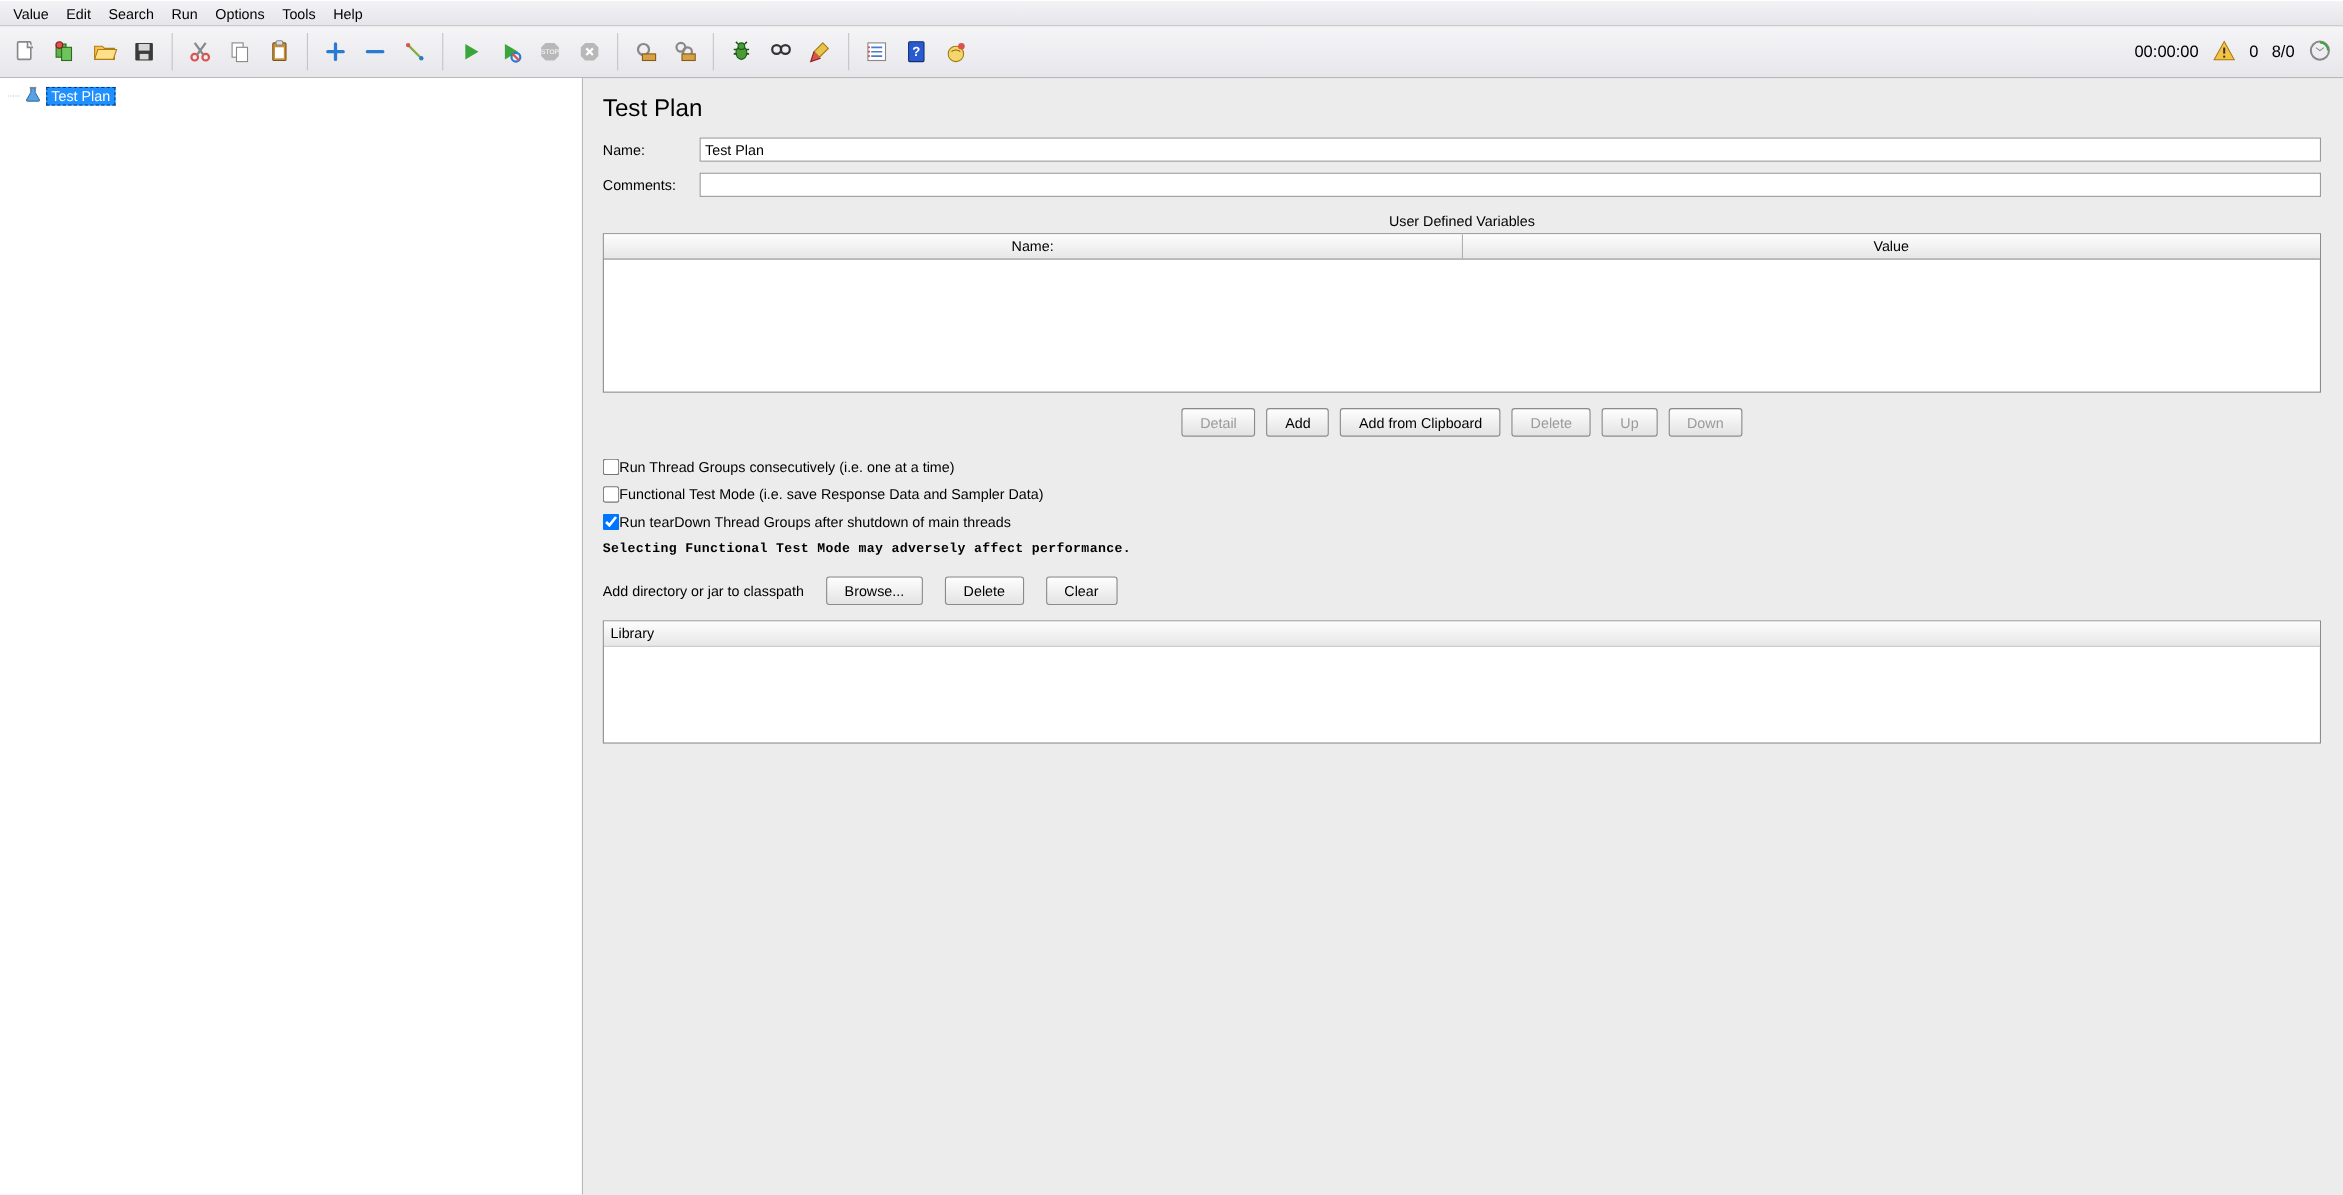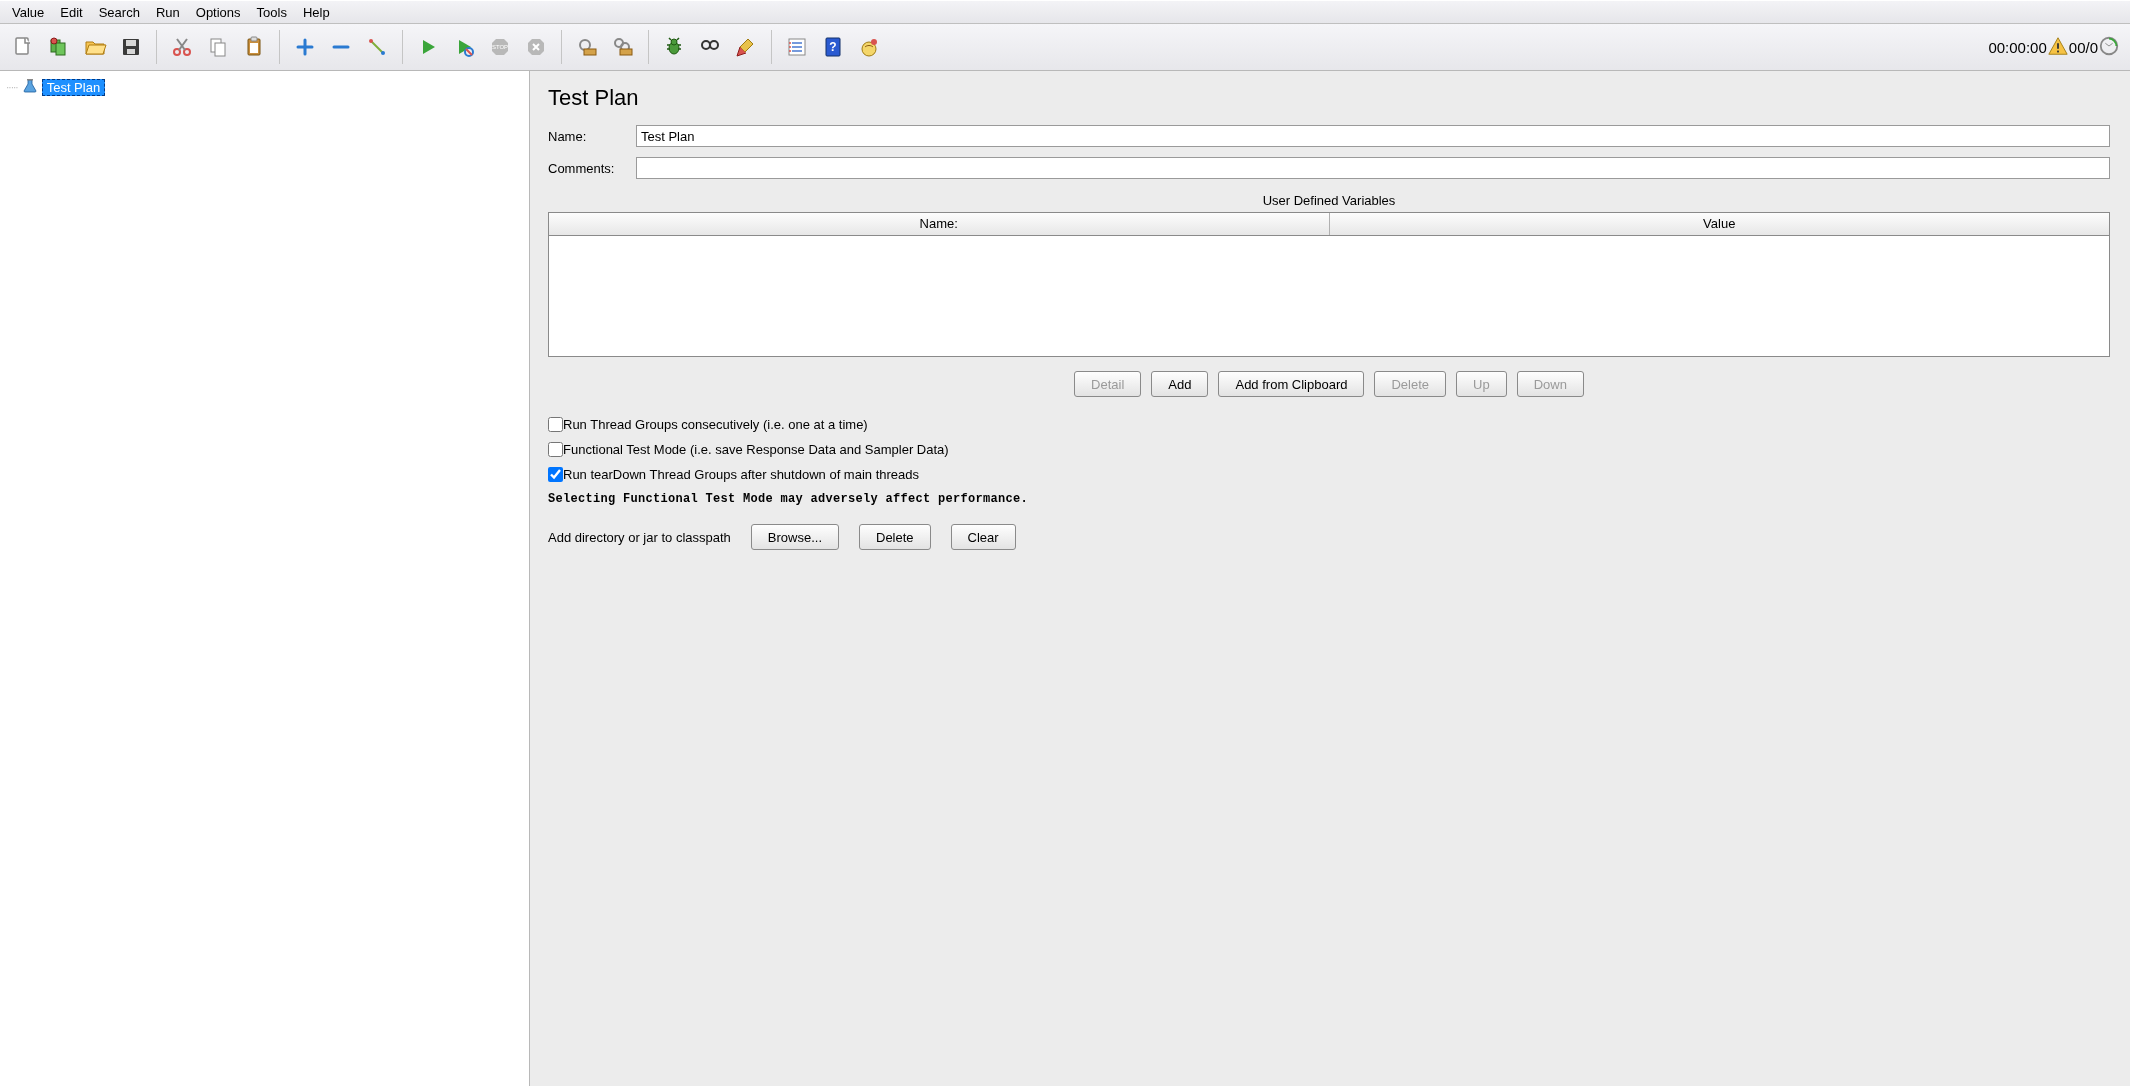--- a/index.html
+++ b/index.html
@@ -4,21 +4,21 @@
 <style>
 html,body{margin:0;padding:0;height:100%;font-family:Tahoma,Arial,sans-serif;font-size:13px;color:#000;background:#ececec;}
 
 .menubar{background:linear-gradient(#f3f3f6,#e6e6ea);border-bottom:1px solid #bfbfbf;height:22px;display:flex;align-items:center;padding:0 4px;border-top:1px solid #fff;}
 .menubar span{padding:2px 8px;cursor:default;}
 
 .toolbar{background:linear-gradient(#f5f5f8,#e7e7eb);border-bottom:1px solid #b8b8b8;height:46px;display:flex;align-items:center;padding:0 6px;gap:2px;}
 .tool-sep{width:1px;height:34px;background:#c5c5c5;margin:0 6px;}
 .tool-btn{width:32px;height:32px;display:flex;align-items:center;justify-content:center;border:1px solid transparent;border-radius:3px;cursor:pointer;}
 .tool-btn svg{width:24px;height:24px;}
-.toolbar-right{margin-left:auto;display:flex;align-items:center;gap:0;padding-right:4px;}
+.toolbar-right{margin-left:auto;display:flex;align-items:center;gap:12px;padding-right:4px;}
 .counter-text{font-size:15px;font-family:Tahoma,Arial,sans-serif;}
 .warn-icon svg,.refresh-icon svg{width:22px;height:22px;}
 
 .content{display:flex;height:calc(100% - 68px);}
 .tree{width:530px;min-width:120px;background:#fff;border-right:1px solid #b8b8b8;padding:6px 4px;box-sizing:border-box;}
 .tree-row{display:flex;align-items:center;gap:4px;padding:0 2px;height:20px;}
 .tree-dots{color:#bbb;font-size:10px;letter-spacing:-1px;}
 .tree-icon svg{width:16px;height:16px;}
 .tree-label{background:#1e90ff;color:#fff;border:1px dashed #003a87;padding:0 4px;font-size:13px;}
 .panel{flex:1;padding:14px 20px 20px 18px;box-sizing:border-box;overflow:auto;}
@@ -205,21 +205,21 @@
     </div>
 
   <div class="toolbar-right">
     <span class="counter-text">00:00:00</span>
     <span class="warn-icon"><svg viewBox="0 0 24 24">
           <path d="M12 3l10 18H2z" fill="#f6c244" stroke="#a07b12"></path>
           <rect x="11" y="9" width="2" height="6" fill="#333"></rect>
           <rect x="11" y="17" width="2" height="2" fill="#333"></rect>
         </svg></span>
     <span class="counter-text">0</span>
-    <span class="counter-text">0/0</span>
+    <span class="counter-text">8/0</span>
     <span class="refresh-icon"><svg viewBox="0 0 24 24">
           <circle cx="12" cy="12" r="9" fill="none" stroke="#888" stroke-width="2"></circle>
           <path d="M12 4a8 8 0 018 8" fill="none" stroke="#3aa53a" stroke-width="2"></path>
           <path d="M8 9l4 3 4-3" fill="none" stroke="#888"></path>
         </svg></span>
   </div>
 </div>
 
 <div class="content">
   <div class="tree">
@@ -277,14 +277,17 @@
 
     <div class="perf-note">Selecting Functional Test Mode may adversely affect performance.</div>
 
     <div class="classpath-row">
       <span>Add directory or jar to classpath</span>
       <button class="std">Browse...</button>
       <button class="std">Delete</button>
       <button class="std">Clear</button>
     </div>
 
+    <div class="lib-box">
+      <div class="lib-header">Library</div>
+    </div>
   </div>
 </div>
 
 </body></html>

